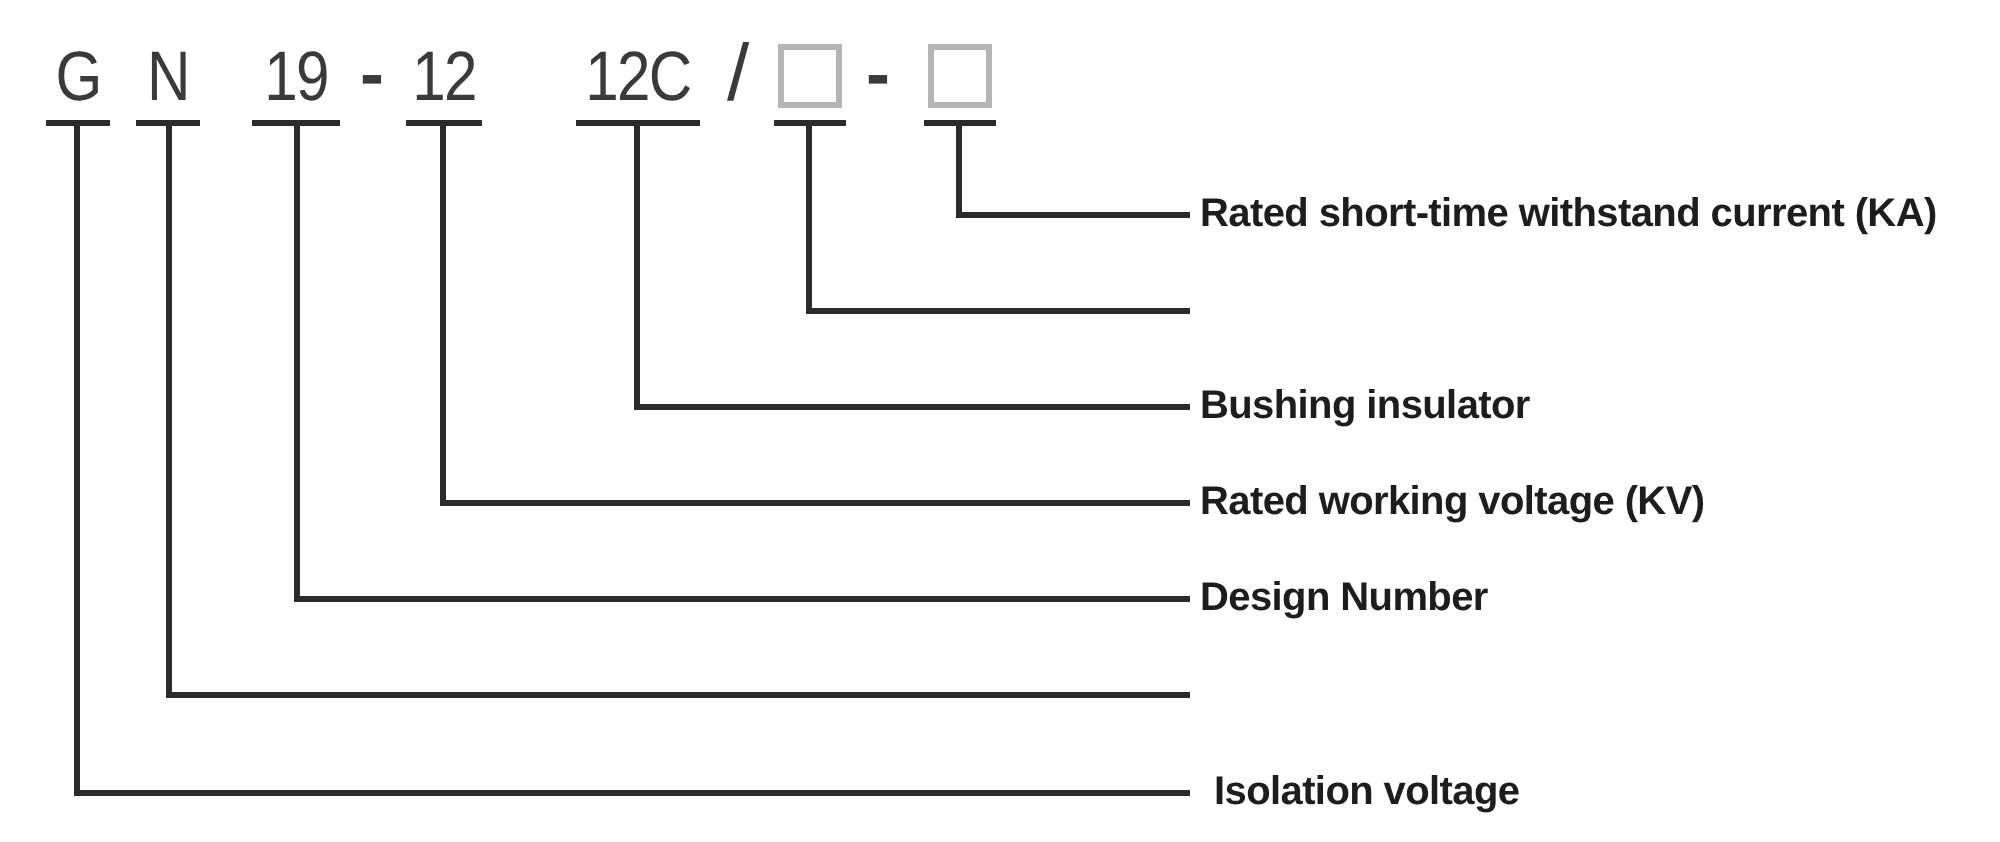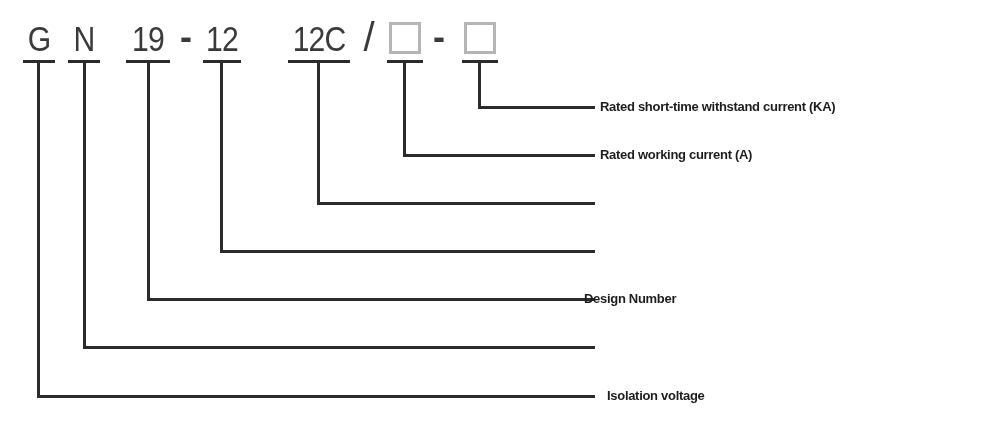--- a/index.html
+++ b/index.html
@@ -43,21 +43,21 @@
     width: 3px;
     background: var(--line, #2b2b2b);
   }
   .hline {
     position: absolute;
     height: 3px;
     background: var(--line, #2b2b2b);
   }
   .label {
     position: absolute;
-    font-size: 13px;
+    font-size: 20px;
     line-height: 22px;
     font-weight: 700;
     letter-spacing: -0.3px;
     color: var(--label-text, #1d1d1d);
     white-space: nowrap;
   }
   .pbox {
     position: absolute;
     top: 22px;
     width: 26px;
@@ -79,41 +79,42 @@
 
   <span class="code-char" style="left:84px">N</span>
   <div class="underline" style="left:68px;width:32px"></div>
   <div class="vline" style="left:83px;height:286px"></div>
   <div class="hline" style="left:84px;top:346px;width:511px"></div>
 
   <span class="code-char" style="left:148px">19</span>
   <div class="underline" style="left:126px;width:44px"></div>
   <div class="vline" style="left:147px;height:238px"></div>
   <div class="hline" style="left:148px;top:298px;width:447px"></div>
-  <div class="label" style="left:584px;top:288px">Design Number</div>
+  <div class="label" style="left:600px;top:288px">Design Number</div>
 
   <span class="sep sep-dash" style="left:186px">-</span>
 
   <span class="code-char" style="left:222px">12</span>
   <div class="underline" style="left:203px;width:38px"></div>
   <div class="vline" style="left:220px;height:190px"></div>
   <div class="hline" style="left:222px;top:250px;width:373px"></div>
+  <div class="label" style="left:600px;top:240px">Rated working voltage (KV)</div>
 
   <span class="code-char" style="left:319px">12C</span>
   <div class="underline" style="left:288px;width:62px"></div>
   <div class="vline" style="left:317px;height:142px"></div>
   <div class="hline" style="left:319px;top:202px;width:276px"></div>
+  <div class="label" style="left:600px;top:192px">Bushing insulator</div>
 
   <span class="sep sep-slash" style="left:369px">/</span>
 
   <div class="pbox" style="left:389px"></div>
   <div class="underline" style="left:387px;width:36px"></div>
   <div class="vline" style="left:403px;height:94px"></div>
   <div class="hline" style="left:405px;top:154px;width:190px"></div>
-  <div class="label" style="left:600px;top:144px">Rated working current (A)</div>
 
   <span class="sep sep-dash" style="left:439px">-</span>
 
   <div class="pbox" style="left:464px"></div>
   <div class="underline" style="left:462px;width:36px"></div>
   <div class="vline" style="left:478px;height:46px"></div>
   <div class="hline" style="left:480px;top:106px;width:115px"></div>
   <div class="label" style="left:600px;top:96px">Rated short-time withstand current (KA)</div>
 
 </div>

